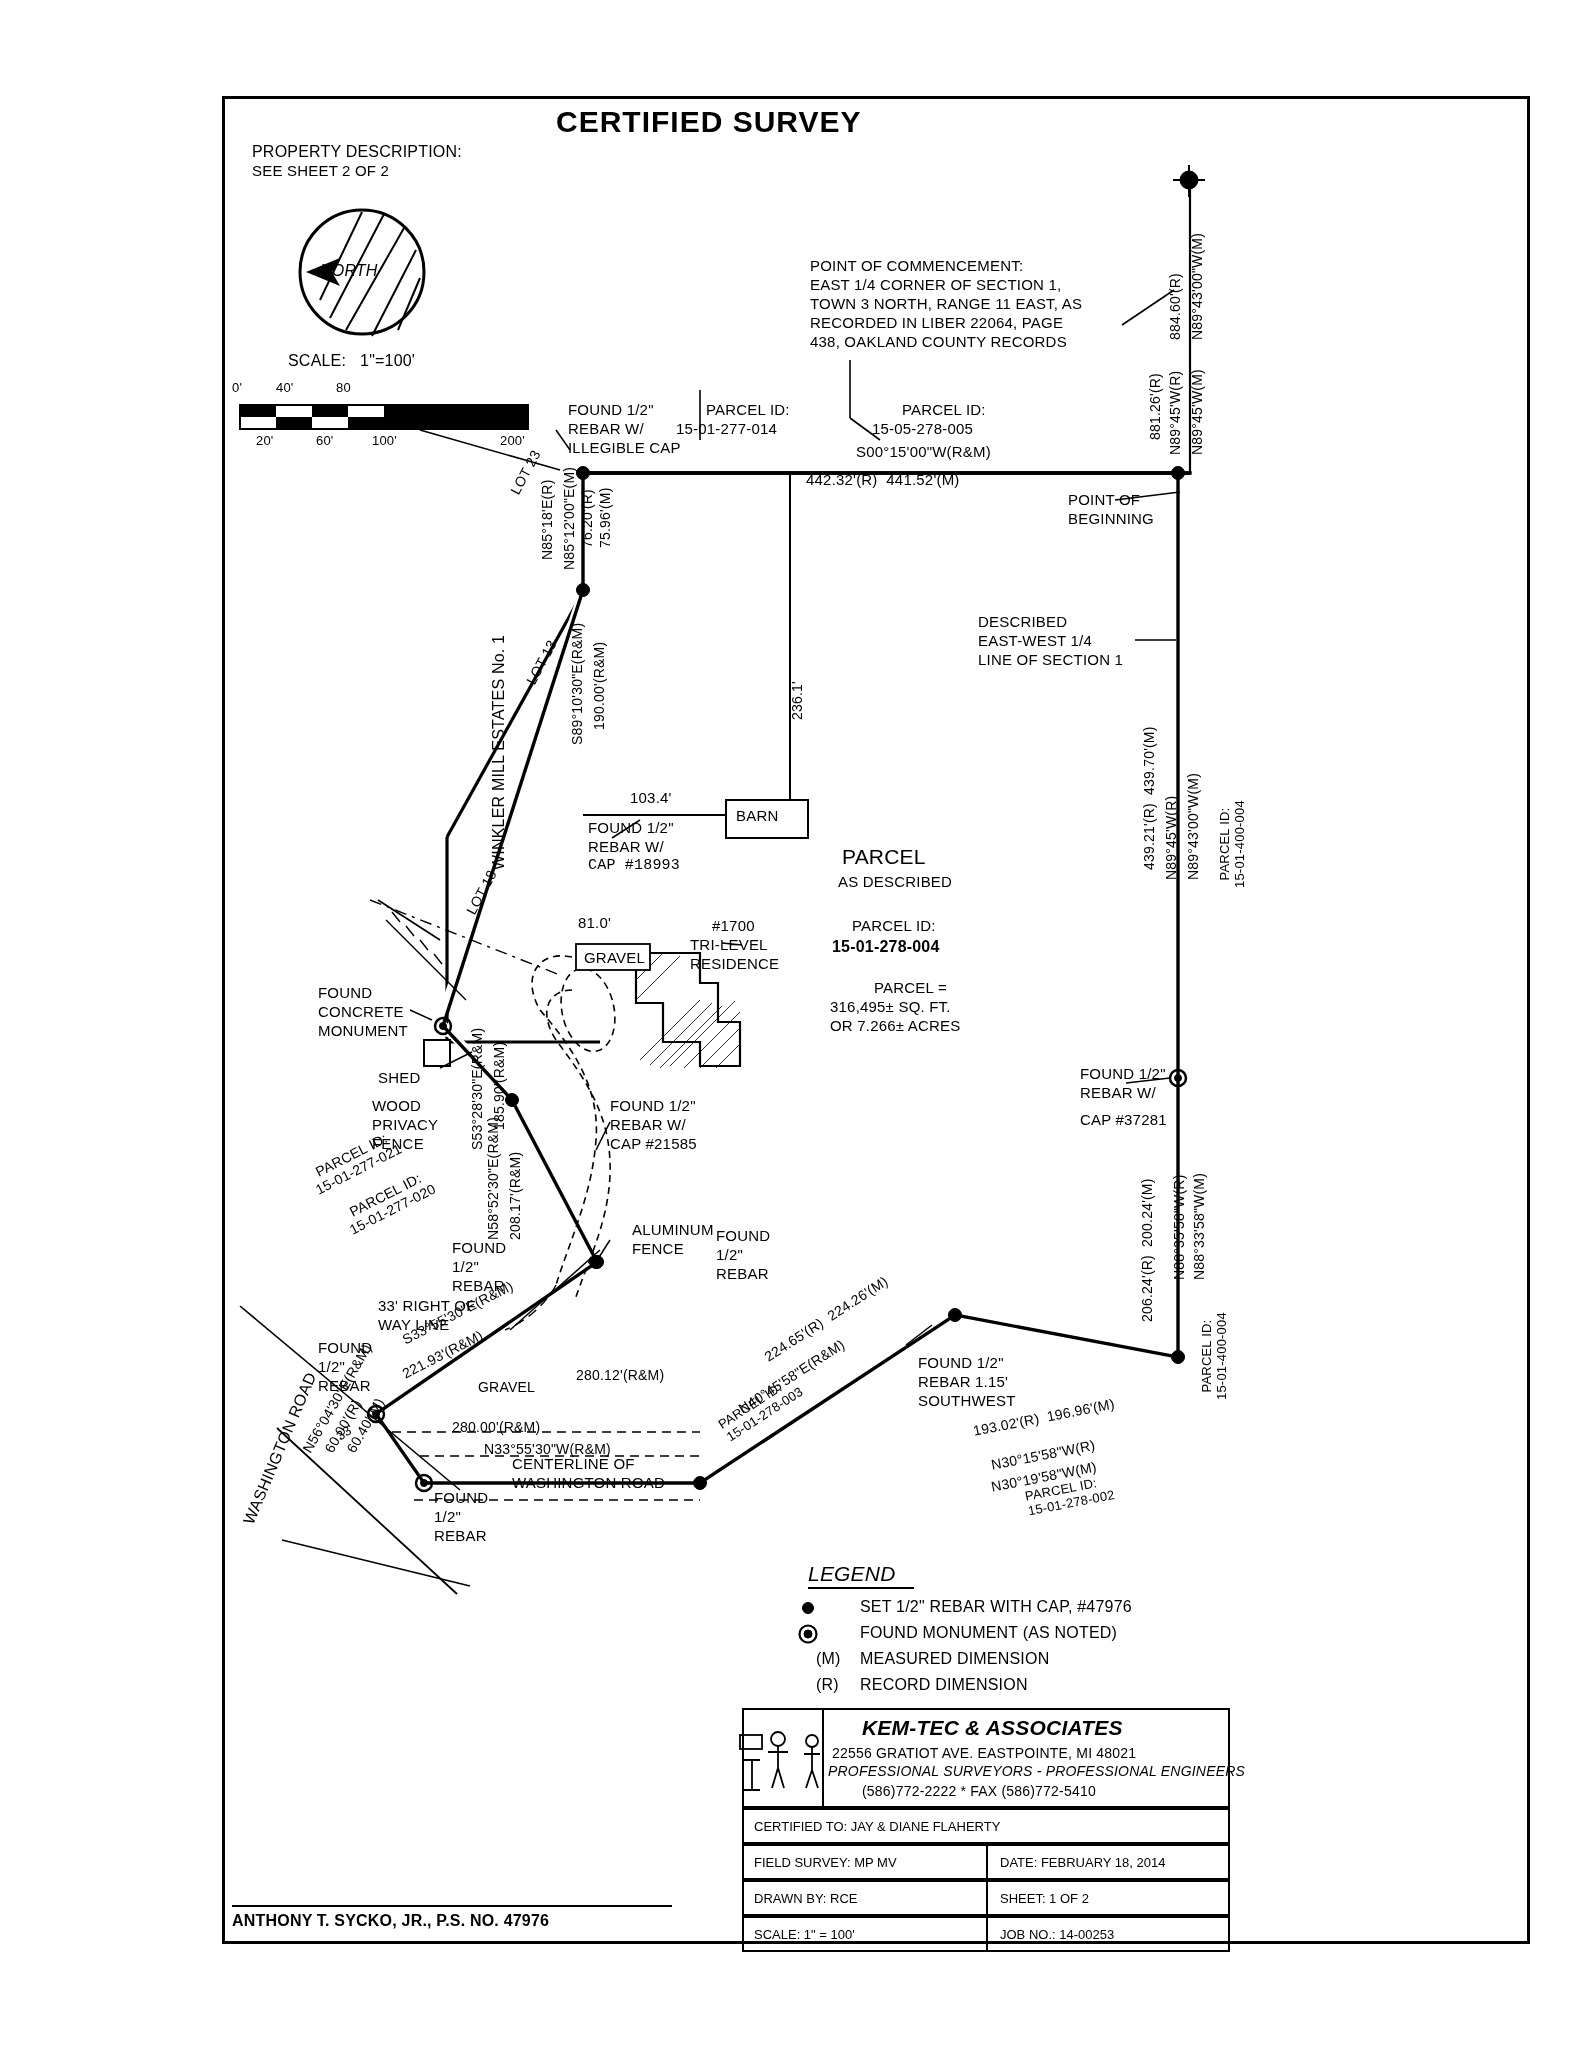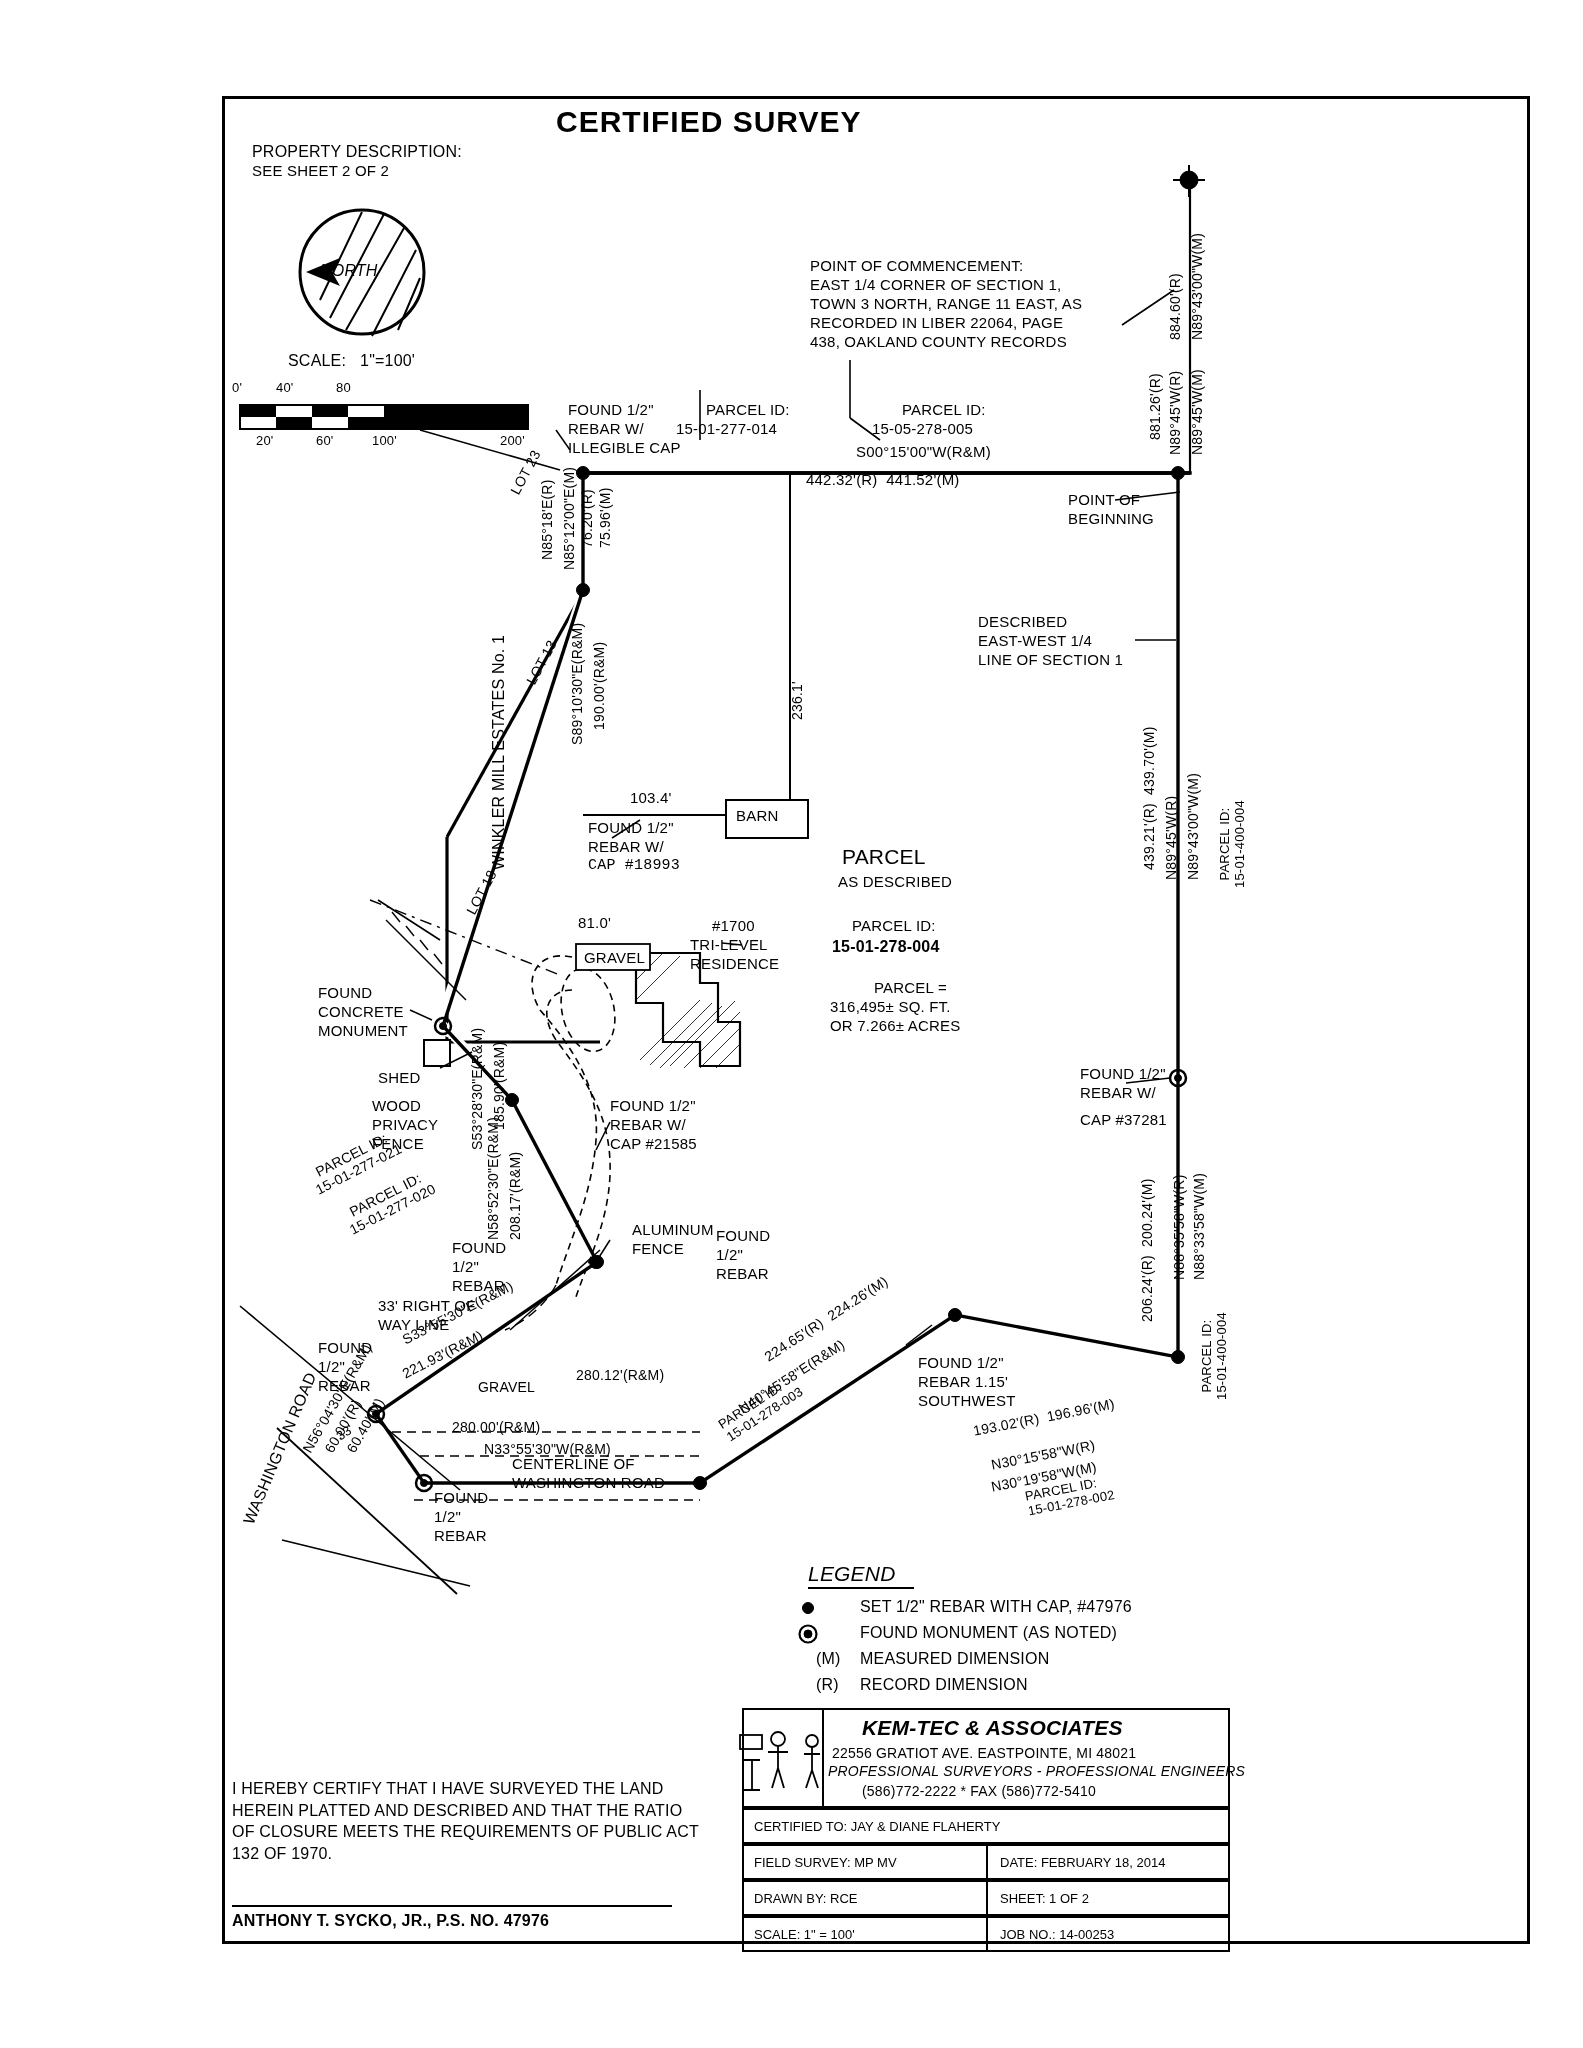--- a/index.html
+++ b/index.html
@@ -470,21 +470,20 @@
   <div class="t f12" style="left:464px;top:910px;transform:rotate(-62deg);transform-origin:0 0;">LOT 18</div>
 
   <div class="t f18 ital" style="left:808px;top:1562px;">LEGEND</div>
   <div class="t f14" style="left:860px;top:1598px;">SET 1/2" REBAR WITH CAP, #47976</div>
   <div class="t f14" style="left:860px;top:1624px;">FOUND MONUMENT (AS NOTED)</div>
   <div class="t f14" style="left:816px;top:1650px;">(M)</div>
   <div class="t f14" style="left:860px;top:1650px;">MEASURED DIMENSION</div>
   <div class="t f14" style="left:816px;top:1676px;">(R)</div>
   <div class="t f14" style="left:860px;top:1676px;">RECORD DIMENSION</div>
 
-  <div class="t f14" style="left:232px;top:1778px;width:470px;white-space:normal;line-height:1.35;">I HEREBY CERTIFY THAT I HAVE SURVEYED THE LAND HEREIN PLATTED AND DESCRIBED AND THAT THE RATIO OF CLOSURE MEETS THE REQUIREMENTS OF PUBLIC ACT 132 OF 1970.</div>
   <div style="position:absolute;left:232px;top:1905px;width:440px;border-top:2px solid #000;"></div>
   <div class="t f14" style="left:232px;top:1912px;font-weight:bold;">ANTHONY T. SYCKO, JR., P.S. NO. 47976</div>
 
   <div class="tb" style="left:742px;top:1708px;width:488px;height:100px;"></div>
   <div class="tb" style="left:742px;top:1808px;width:488px;height:36px;"></div>
   <div class="tb" style="left:742px;top:1844px;width:488px;height:36px;"></div>
   <div class="tb" style="left:742px;top:1880px;width:488px;height:36px;"></div>
   <div class="tb" style="left:742px;top:1916px;width:488px;height:36px;"></div>
   <div class="tb" style="left:986px;top:1844px;width:244px;height:36px;border-width:2px;"></div>
   <div class="tb" style="left:986px;top:1880px;width:244px;height:36px;border-width:2px;"></div>

